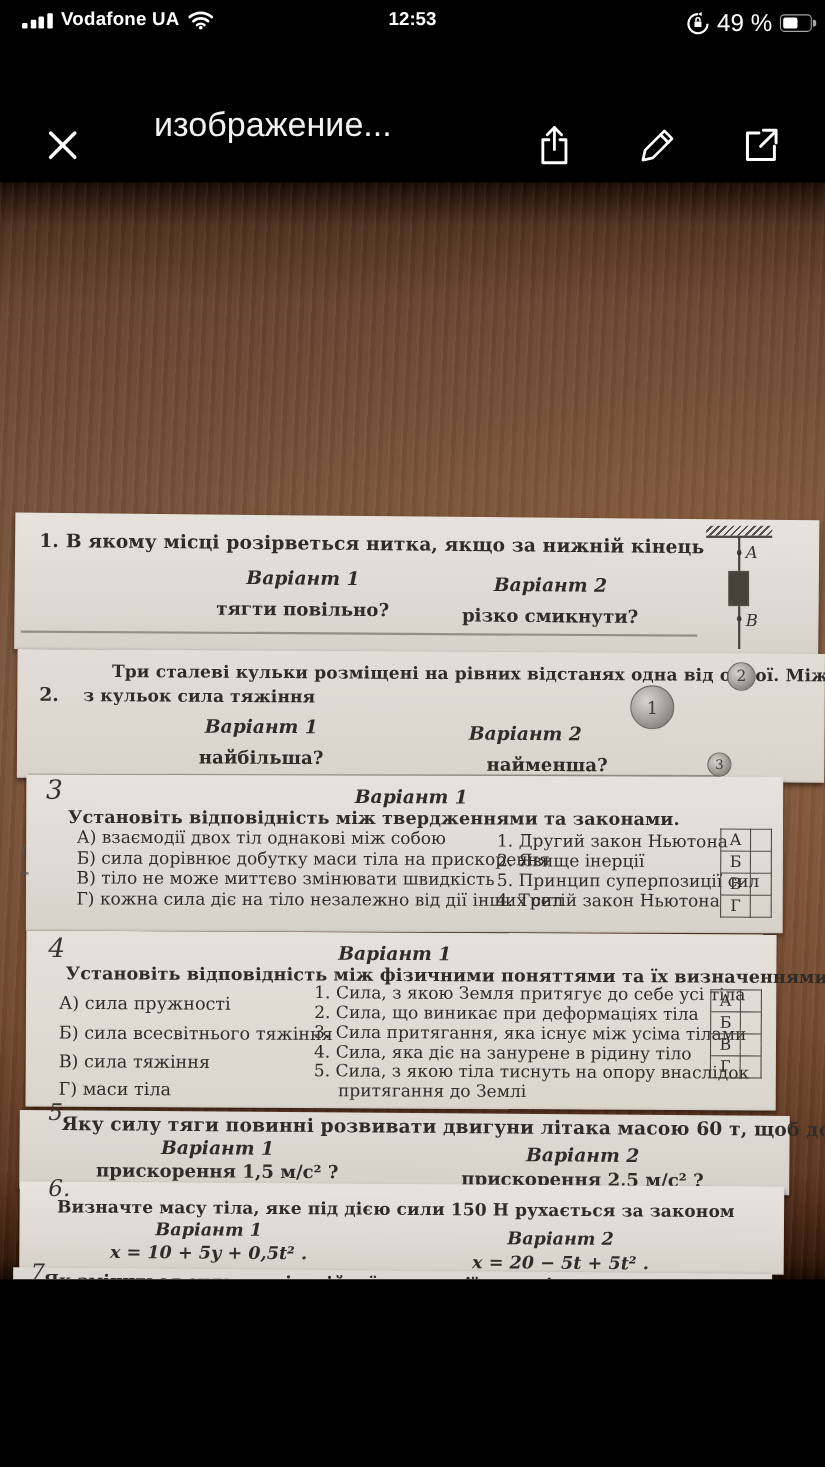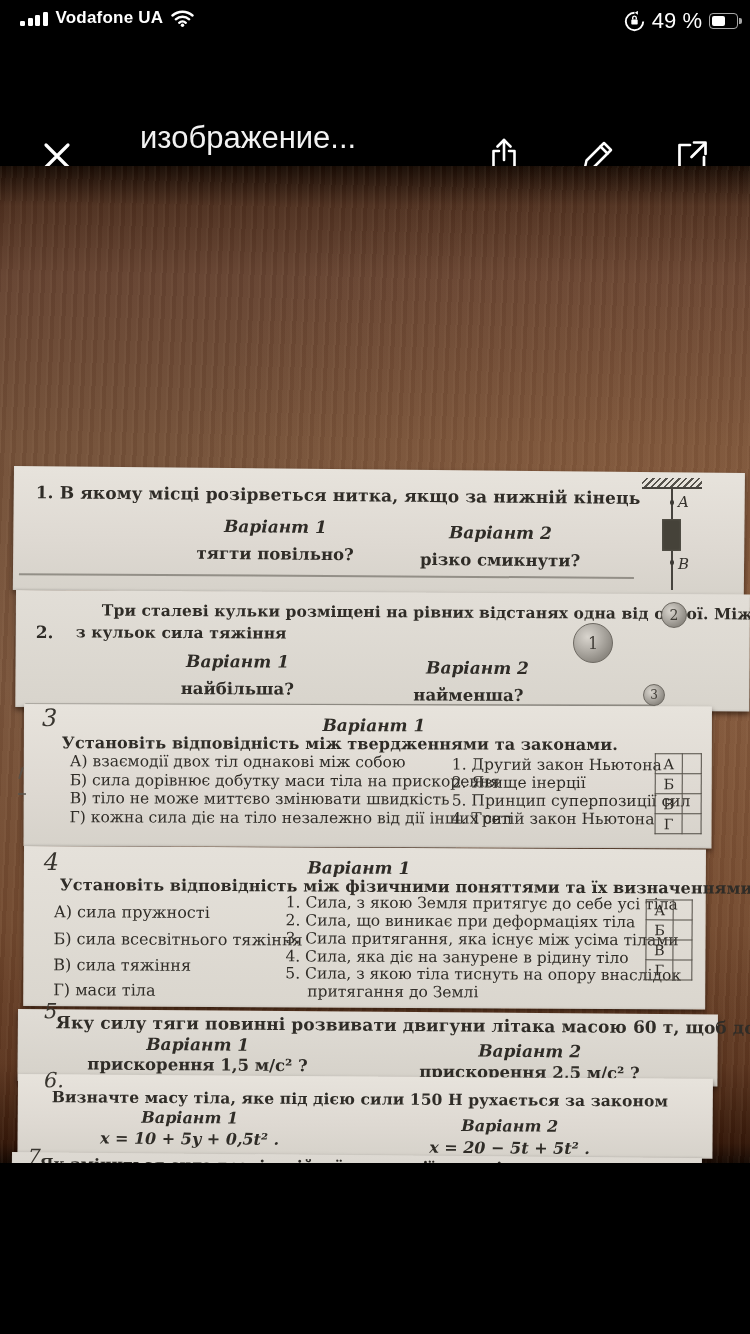--- a/index.html
+++ b/index.html
@@ -11,21 +11,21 @@
   .sb-carrier{font-size:17px;font-weight:600;letter-spacing:.2px;}
   .bars{display:flex;align-items:flex-end;gap:2.5px;height:15px;}
   .bars i{display:block;width:5px;background:#fff;border-radius:1.2px;}
   .sb-time{position:absolute;left:0;top:8px;width:750px;text-align:center;font-size:17px;font-weight:700;}
   .sb-right{position:absolute;right:12px;top:8px;display:flex;align-items:center;gap:7px;}
   .sb-batt-label{font-size:22px;font-weight:500;}
   .battery{position:relative;width:27px;height:13.5px;border:1.5px solid rgba(255,255,255,.65);border-radius:4px;}
   .battery .fill{position:absolute;left:1.5px;top:1.5px;bottom:1.5px;width:49%;background:#fff;border-radius:2px;}
   .battery .nub{position:absolute;right:-4.5px;top:3.5px;width:2.5px;height:6px;background:rgba(255,255,255,.65);border-radius:0 2px 2px 0;}
   
-  #nav-bar{position:absolute;left:0;top:60px;width:678px;height:122px;background:#000;color:#fff;}
+  #nav-bar{position:absolute;left:0;top:36px;width:678px;height:122px;background:#000;color:#fff;}
   .nav-btn{position:absolute;top:70px;width:52px;height:52px;display:flex;align-items:center;justify-content:center;}
   #nav-title{position:absolute;left:140px;top:60px;width:330px;font-size:31px;font-weight:500;color:#f2f2f2;
              white-space:nowrap;overflow:hidden;}
   svg.ico{display:block;}
   
   #photo{position:absolute;left:0;top:166px;width:750px;height:997px;overflow:hidden;
     background:
       radial-gradient(ellipse at 88% 42%, rgba(210,130,75,.16), transparent 55%),
       repeating-linear-gradient(92.5deg, rgba(255,235,205,.05) 0 2px, rgba(40,15,5,.05) 2px 6px, rgba(255,240,215,.025) 6px 11px),
       linear-gradient(180deg,#170b04 0%,#4e3020 4%,#654331 11%,#745139 28%,#7a553c 52%,#71492f 76%,#5c3620 90%,#331709 98%,#140802 100%);}
@@ -78,20 +78,21 @@
     <span class="sb-carrier">Vodafone UA</span>
     <svg class="ico" width="23" height="17" viewBox="0 0 23 17">
       <g stroke="#fff" stroke-width="2.4" fill="none" stroke-linecap="round">
         <path d="M1.5 5.5a15 15 0 0 1 20 0"></path>
           <path d="M4.8 9.3a10 10 0 0 1 13.4 0"></path>
           <path d="M8.2 12.8a5 5 0 0 1 6.6 0"></path>
       </g>
         <circle cx="11.5" cy="15.2" r="1.7" fill="#fff"></circle>
     </svg>
   </div>
+  <div class="sb-time">12:53</div>
   <div class="sb-right">
     <svg class="ico" width="21" height="21" viewBox="0 0 21 21">
       <path d="M10.5 1.8 A8.7 8.7 0 1 0 19.2 10.5" stroke="#fff" stroke-width="1.9" fill="none"></path>
       <path d="M10.5 1.8 l3.2-2 v4 z" fill="#fff" transform="translate(0.2,0)"></path>
       <rect x="7.3" y="8.6" width="6.4" height="5" rx="0.8" fill="#fff"></rect>
       <path d="M8.7 8.6 v-1.7 a1.8 1.8 0 0 1 3.6 0 v1.7" stroke="#fff" stroke-width="1.4" fill="none"></path>
     </svg>
     <span class="sb-batt-label">49 %</span>
     <span class="battery">
         <span class="fill"></span>
@@ -147,21 +148,21 @@
     <span class="rule" style="left:6px;top:106px;width:615px;transform:rotate(-.2deg)"></span>
   </div>
 
   <div class="strip" style="left:16px;top:424px;width:734px;height:117px;transform:rotate(.35deg);background:linear-gradient(180deg,#e2ded7,#d8d4cc);">
     <span class="t q" style="left:86px;top:10px;font-size:15.5px">Три сталеві кульки розміщені на рівних відстанях одна від одної. Між якими</span>
     <span class="t qnum" style="left:20px;top:32px">2.</span>
     <span class="t q" style="left:60px;top:32px;font-size:15.5px">з кульок сила тяжіння</span>
     <span class="t vc vh" style="left:222px;top:60px">Варіант 1</span>
     <span class="t vc va" style="left:222px;top:88px">найбільша?</span>
     <span class="t vc vh" style="left:462px;top:65px">Варіант 2</span>
-    <span class="t vc va" style="left:453px;top:93px">найменша?</span>
+    <span class="t vc va" style="left:482px;top:93px">найменша?</span>
     <span class="rule" style="left:10px;top:112px;width:630px;transform:rotate(-.25deg)"></span>
   </div>
 
   <div class="strip" style="left:24px;top:538px;width:688px;height:142px;transform:rotate(.2deg);">
     <span class="t hand" style="left:18px;top:0px">3</span>
     <span class="t vc vh" style="left:350px;top:10px">Варіант 1</span>
     <span class="t q" style="left:38px;top:29px;font-size:16px">Установіть відповідність між твердженнями та законами.</span>
     <span class="t li" style="left:46px;top:48px">А) взаємодії двох тіл однакові між собою</span>
     <span class="t li" style="left:46px;top:66.5px">Б) сила дорівнює добутку маси тіла на прискорення</span>
     <span class="t li" style="left:46px;top:85px">В) тіло не може миттєво змінювати швидкість</span>

